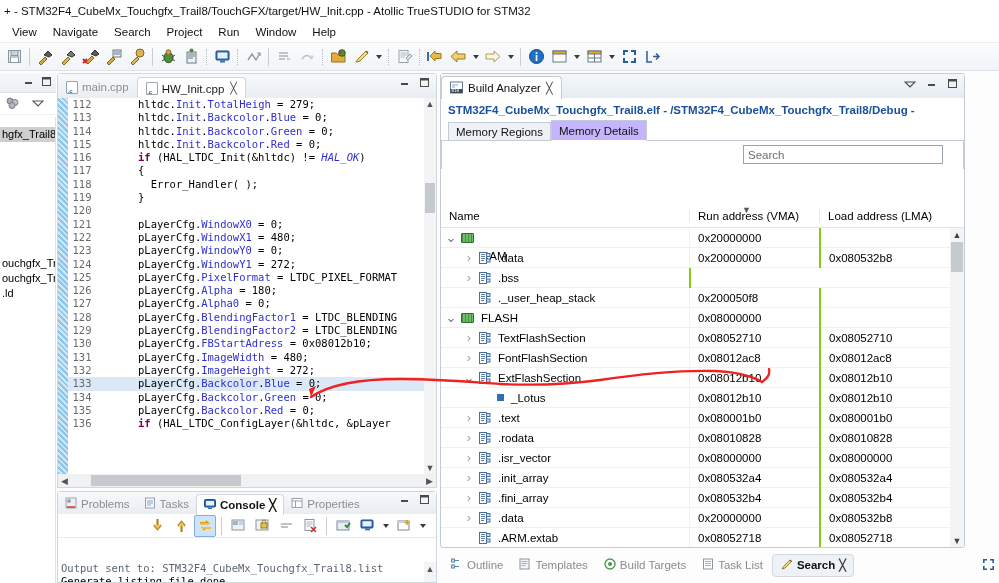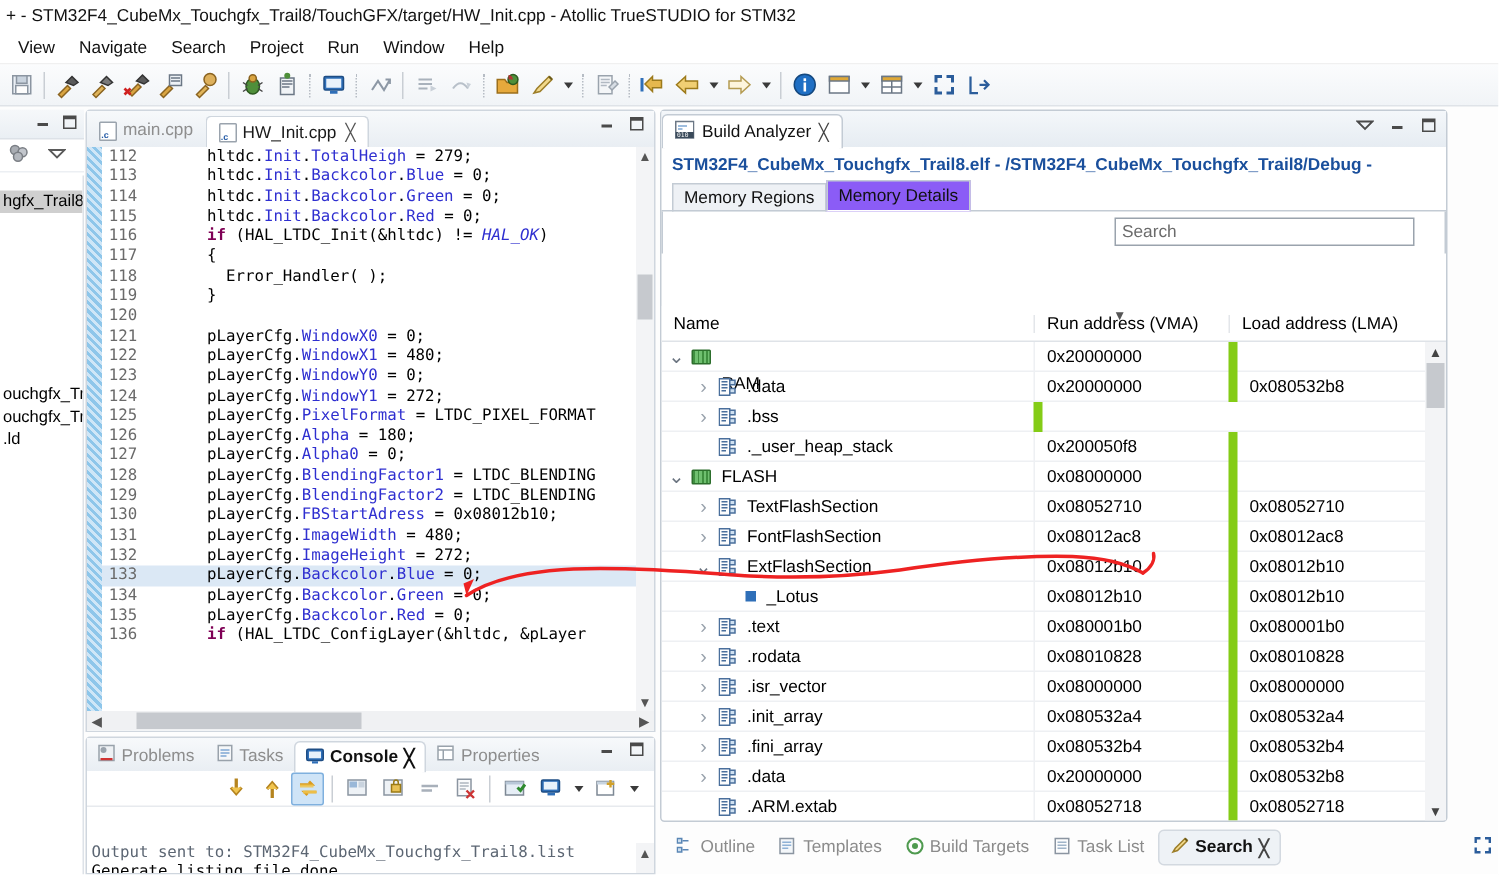--- a/index.html
+++ b/index.html
@@ -173,42 +173,42 @@
   .bp-tabs{height:24px;display:flex;align-items:flex-end;position:relative;
            background:linear-gradient(#f4f7fa,#e6ecf2);}
   .bp-tab{height:23px;display:flex;align-items:center;gap:5px;padding:0 8px;font-size:11.5px;color:#111;}
   .bp-tab.active{background:#fff;border:1px solid #c3cbd4;border-bottom:none;border-radius:4px 4px 0 0;margin-bottom:-1px;}
   .bp-tab .closex{font-size:11px;color:#444;}
   .bp-winbtns{position:absolute;right:6px;top:4px;display:flex;gap:10px;align-items:center;}
   .bp-title{padding:5px 7px 2px 7px;font-size:11.5px;font-weight:bold;color:#1a4f9c;line-height:15px;}
   .bp-subtabs{display:flex;align-items:flex-end;padding-left:7px;height:21px;position:relative;}
   .bp-stab{height:19px;display:flex;align-items:center;padding:0 7px;font-size:11.5px;color:#111;
            background:#eef1f5;border:1px solid #c3cbd4;border-bottom:none;}
-  .bp-stab.active{background:#8b5cf6;height:21px;border-bottom:1px solid #fff;position:relative;z-index:2;}
+  .bp-stab.active{background:#c4b5fd;height:21px;border-bottom:1px solid #fff;position:relative;z-index:2;}
   .bp-stabline{position:absolute;left:0;right:0;bottom:0;height:1px;background:#c3cbd4;}
   .bp-searchrow{height:28px;position:relative;border-left:1px solid #c3cbd4;border-right:1px solid #c3cbd4;}
   .bp-search{position:absolute;right:20px;top:4px;width:200px;height:19px;
              border:1px solid #9aa3ad;background:#fff;font-size:11.5px;padding:0 4px;color:#555;
              font-family:"Liberation Sans",sans-serif;}
   .bp-search::placeholder{color:#6b6b6b;}
 
   .tbl{position:absolute;left:0;right:0;top:130px;bottom:0;overflow:hidden;}
   .tbl-head{display:flex;height:24px;align-items:center;border-bottom:1px solid #dfe3e8;background:#fff;
             font-size:11.5px;position:relative;}
   .th{padding-left:8px;position:relative;}
   .th.c1{width:248px;}
   .th.c2{width:130px;border-left:1px solid #e3e6ea;}
   .th.c3{width:132px;border-left:1px solid #e3e6ea;}
   .th .sortmark{position:absolute;left:52px;top:-5px;color:#555;font-size:9px;}
   .rows{position:absolute;top:24px;left:0;right:14px;bottom:0;overflow:hidden;}
   .trow{display:flex;height:20px;align-items:center;font-size:11.5px;border-bottom:1px solid #eef0f3;}
   .td{height:20px;display:flex;align-items:center;}
   .td.c1{width:248px;padding-left:4px;gap:4px;}
   .td.c2{width:130px;padding-left:8px;border-left:1px solid #eef0f3;}
-  .td.c3{width:108px;padding-left:8px;border-left:6px solid #84cc16;}
+  .td.c3{width:108px;padding-left:8px;border-left:2px solid #84cc16;}
   .twisty{width:12px;text-align:center;color:#6b7480;font-size:9px;flex:none;}
   .ico-mem{width:13px;height:10px;flex:none;border:1px solid #2c6e2c;background:#6fbf6f;border-radius:1px;
     background-image:repeating-linear-gradient(90deg,#3f8f3f 0 1px,transparent 1px 3px);}
   .ico-sec{width:12px;height:12px;flex:none;position:relative;}
   .ico-sq{width:7px;height:7px;background:#2f6fb8;flex:none;}
   .tbl-vsb{position:absolute;right:0;top:24px;bottom:0;width:14px;background:#f3f4f6;}
   .tbl-vsb .arrw{height:13px;display:flex;align-items:center;justify-content:center;font-size:9px;color:#444;}
   .tbl-vsb .thumb{position:absolute;left:1px;right:1px;top:14px;height:30px;background:#c6c9ce;}
 
   

